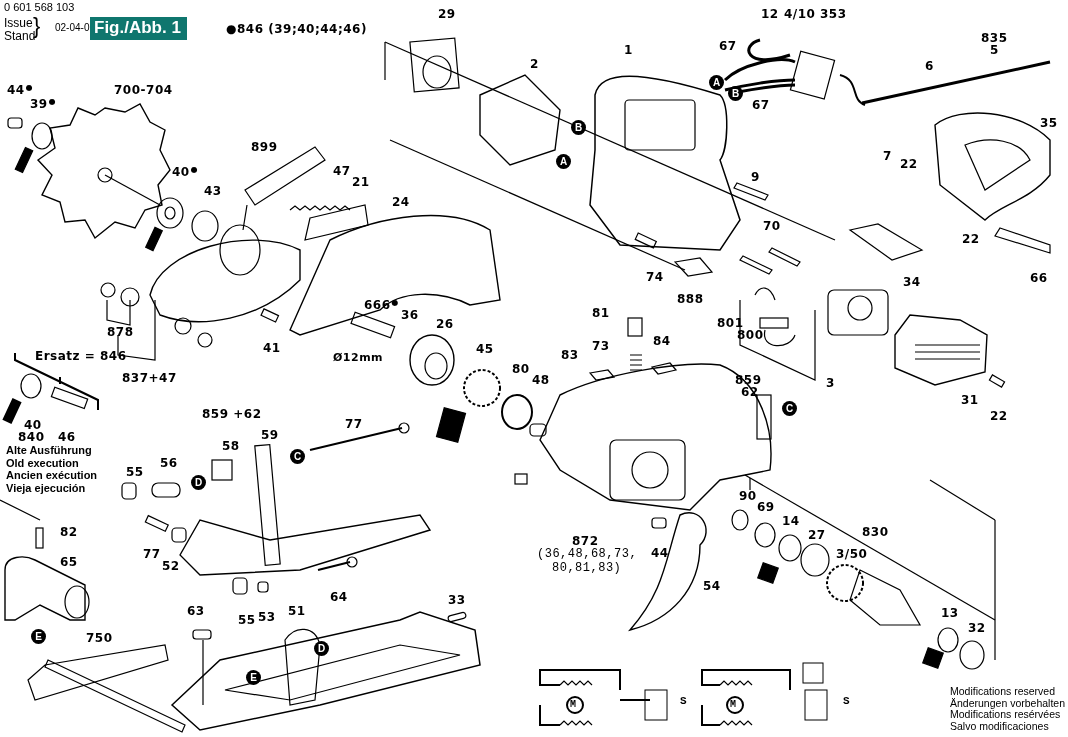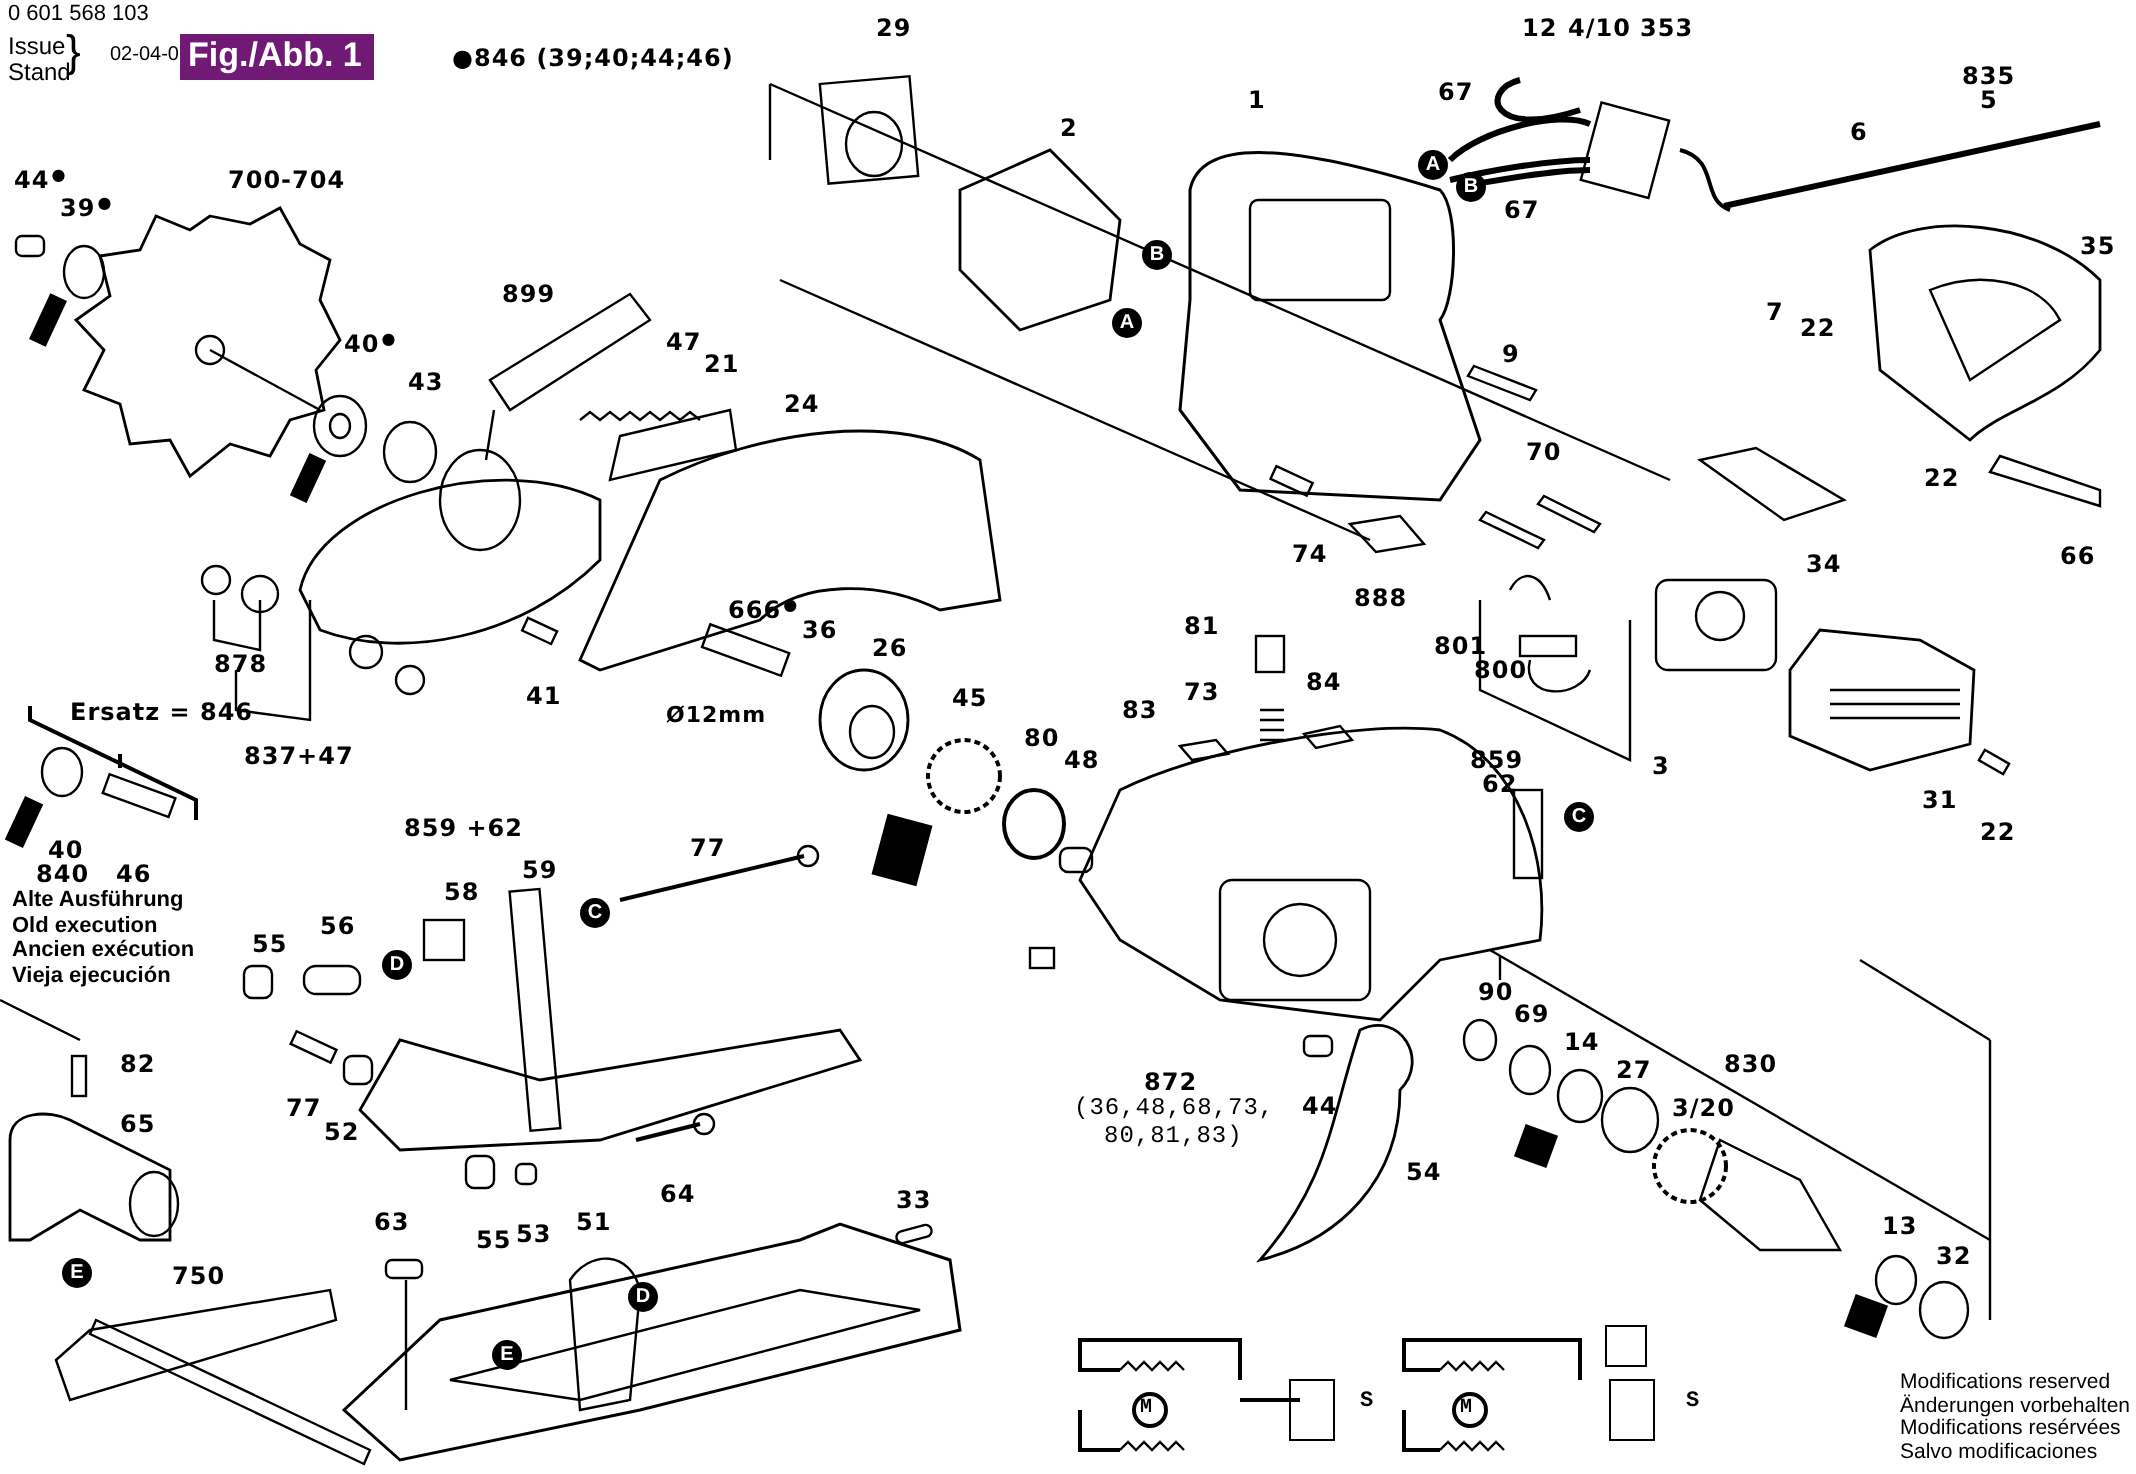--- a/index.html
+++ b/index.html
@@ -7,21 +7,21 @@
   #art { position:absolute; left:0; top:0; width:1068px; height:737px; }
   .lbl { position:absolute; font-family:"DejaVu Sans", sans-serif; font-weight:bold; font-size:12px; letter-spacing:0.5px; white-space:nowrap; line-height:1; }
   .lbl.sm { font-size:11px; }
   .plain { position:absolute; font-family:Liberation Mono, monospace; font-size:10px; line-height:1.1; white-space:nowrap; }
   .dot::after { content:"●"; font-size:8px; vertical-align:top; margin-left:1px; }
   .circ { position:absolute; width:15px; height:15px; border-radius:50%; background:#000; color:#fff; font:bold 10px "Liberation Sans", sans-serif; text-align:center; line-height:15px; }
   #header-number { position:absolute; left:4px; top:1px; font-size:11px; font-family:"Liberation Sans", sans-serif; }
   #issue-block { position:absolute; left:4px; top:17px; font-size:12px; line-height:1.05; font-family:"Liberation Sans", sans-serif; }
   #issue-brace { position:absolute; left:33px; top:15px; font-size:22px; font-family:"Liberation Sans", sans-serif; line-height:1; }
   #issue-date { position:absolute; left:41px; top:22px; font-size:10px; font-family:"Liberation Sans", sans-serif;padding-left:14px; }
-  #fig-title { position:absolute; left:90px; top:17px; background:#701a75; color:#fff; font:bold 17px "Liberation Sans", sans-serif; padding:1px 6px 2px 4px; }
+  #fig-title { position:absolute; left:90px; top:17px; background:#0f766e; color:#fff; font:bold 17px "Liberation Sans", sans-serif; padding:1px 6px 2px 4px; }
   #kit-note { position:absolute; left:226px; top:22px; font:bold 12px "DejaVu Sans", sans-serif; letter-spacing:0.5px; }
   #old-exec { position:absolute; left:6px; top:444px; font:bold 11px "Liberation Sans", sans-serif; line-height:12.5px; }
   #mod-note { position:absolute; left:950px; top:686px; font-size:10.5px; line-height:11.5px; font-family:"Liberation Sans", sans-serif; }
 </style>
 </head>
 <body>
 
 <svg id="art" viewBox="0 0 1068 737" xmlns="http://www.w3.org/2000/svg" fill="none" stroke="#000" stroke-width="1.2">
 
   <line x1="385" y1="42" x2="835" y2="240"></line>
@@ -279,21 +279,21 @@
 <div class="lbl" style="left:60px;top:526px">82</div>
 <div class="lbl" style="left:60px;top:556px">65</div>
 <div class="lbl" style="left:86px;top:632px">750</div>
 <div class="lbl" style="left:651px;top:547px">44</div>
 <div class="lbl" style="left:703px;top:580px">54</div>
 <div class="lbl" style="left:739px;top:490px">90</div>
 <div class="lbl" style="left:757px;top:501px">69</div>
 <div class="lbl" style="left:782px;top:515px">14</div>
 <div class="lbl" style="left:808px;top:529px">27</div>
 <div class="lbl" style="left:862px;top:526px">830</div>
-<div class="lbl" style="left:836px;top:548px">3/20</div>
+<div class="lbl" style="left:836px;top:548px">3/50</div>
 <div class="lbl" style="left:941px;top:607px">13</div>
 <div class="lbl" style="left:968px;top:622px">32</div>
 
 <div class="lbl" style="left:572px;top:535px">872</div>
 <div class="plain" style="left:537px;top:548px;font-size:12px;letter-spacing:0.5px">(36,48,68,73,</div>
 <div class="plain" style="left:552px;top:562px;font-size:12px;letter-spacing:0.5px">80,81,83)</div>
 <div class="lbl sm" style="left:333px;top:352px">Ø12mm</div>
 
 <div class="circ" style="left:709px;top:75px">A</div>
 <div class="circ" style="left:556px;top:154px">A</div>

